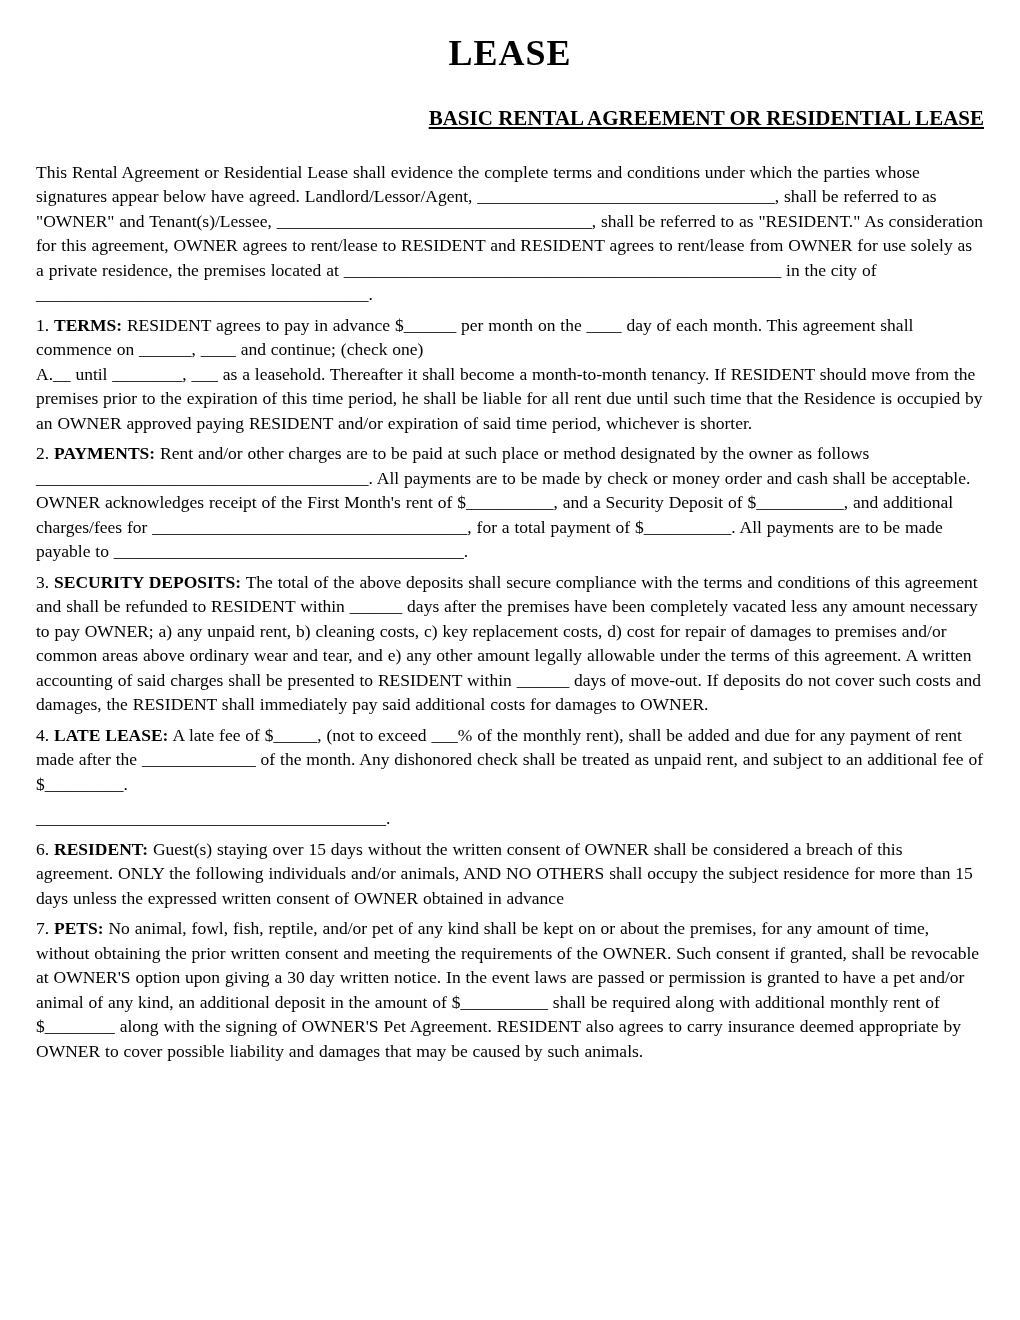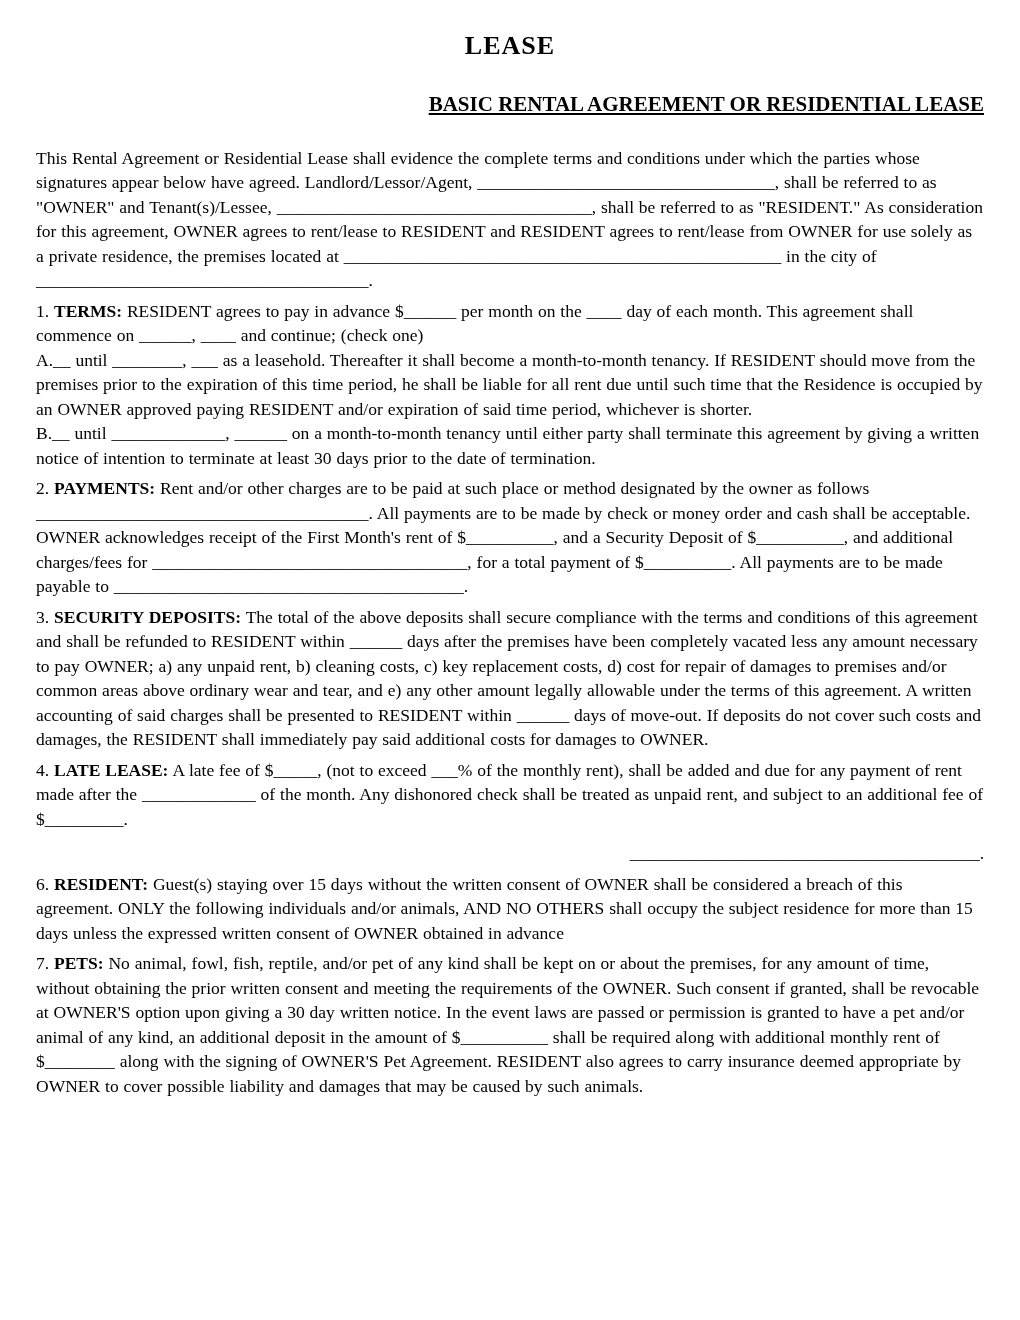--- a/index.html
+++ b/index.html
@@ -11,54 +11,53 @@
     padding: 24px 36px 40px 36px;
     background: #ffffff;
     color: #000000;
     font-family: "Liberation Serif", "DejaVu Serif", serif;
     font-size: 17.5px;
     line-height: 1.4;
   }
   .doc-title {
     margin: 4px 0 0 0;
     text-align: center;
-    font-size: 26px;
+    font-size: 36px;
     font-weight: 700;
     letter-spacing: 1px;
     font-family: "Liberation Serif", "DejaVu Serif", serif;
   }
   .doc-subtitle {
     margin: 26px 0 0 0;
     text-align: right;
     font-size: 21px;
     font-weight: 700;
     font-family: "Liberation Serif", "DejaVu Serif", serif;
     text-decoration: underline;
   }
   .para { margin: 0; word-spacing: 0.5px; }
   .intro { margin-top: 26px; }
   .section { margin-top: 6px; }
   .section-label { font-weight: 700; }
-  .blank-line { margin-top: 10px; text-align: right; }
+  .blank-line { margin-top: 10px; }
 </style>
 </head>
 <body>
 
 <div class="page">
 
   <h1 class="doc-title">LEASE</h1>
 
   <h2 class="doc-subtitle">BASIC RENTAL AGREEMENT OR RESIDENTIAL LEASE</h2>
 
   <p class="para intro">This Rental Agreement or Residential Lease shall evidence the complete terms and conditions under which the parties whose signatures appear below have agreed. Landlord/Lessor/Agent, __________________________________, shall be referred to as "OWNER" and Tenant(s)/Lessee, ____________________________________, shall be referred to as "RESIDENT." As consideration for this agreement, OWNER agrees to rent/lease to RESIDENT and RESIDENT agrees to rent/lease from OWNER for use solely as a private residence, the premises located at __________________________________________________ in the city of ______________________________________.</p>
 
   <div class="section">
     <p class="para"><span>1.</span> <span class="section-label">TERMS:</span> <span>RESIDENT agrees to pay in advance $______ per month on the ____ day of each month. This agreement shall commence on ______, ____ and continue; (check one)</span></p>
     <p class="para">A.__ until ________, ___ as a leasehold. Thereafter it shall become a month-to-month tenancy. If RESIDENT should move from the premises prior to the expiration of this time period, he shall be liable for all rent due until such time that the Residence is occupied by an OWNER approved paying RESIDENT and/or expiration of said time period, whichever is shorter.</p>
-    <p class="para">B.__ until _____________, ______ on a month-to-month tenancy until either party shall terminate this agreement by giving a written notice of intention to terminate at least 30 days prior to the date of termination.</p>
   </div>
 
   <div class="section">
     <p class="para"><span>2.</span> <span class="section-label">PAYMENTS:</span> <span>Rent and/or other charges are to be paid at such place or method designated by the owner as follows ______________________________________. All payments are to be made by check or money order and cash shall be acceptable. OWNER acknowledges receipt of the First Month's rent of $__________, and a Security Deposit of $__________, and additional charges/fees for ____________________________________, for a total payment of $__________. All payments are to be made payable to ________________________________________.</span></p>
   </div>
 
   <div class="section">
     <p class="para"><span>3.</span> <span class="section-label">SECURITY DEPOSITS:</span> <span>The total of the above deposits shall secure compliance with the terms and conditions of this agreement and shall be refunded to RESIDENT within ______ days after the premises have been completely vacated less any amount necessary to pay OWNER; a) any unpaid rent, b) cleaning costs, c) key replacement costs, d) cost for repair of damages to premises and/or common areas above ordinary wear and tear, and e) any other amount legally allowable under the terms of this agreement. A written accounting of said charges shall be presented to RESIDENT within ______ days of move-out. If deposits do not cover such costs and damages, the RESIDENT shall immediately pay said additional costs for damages to OWNER.</span></p>
   </div>
 

